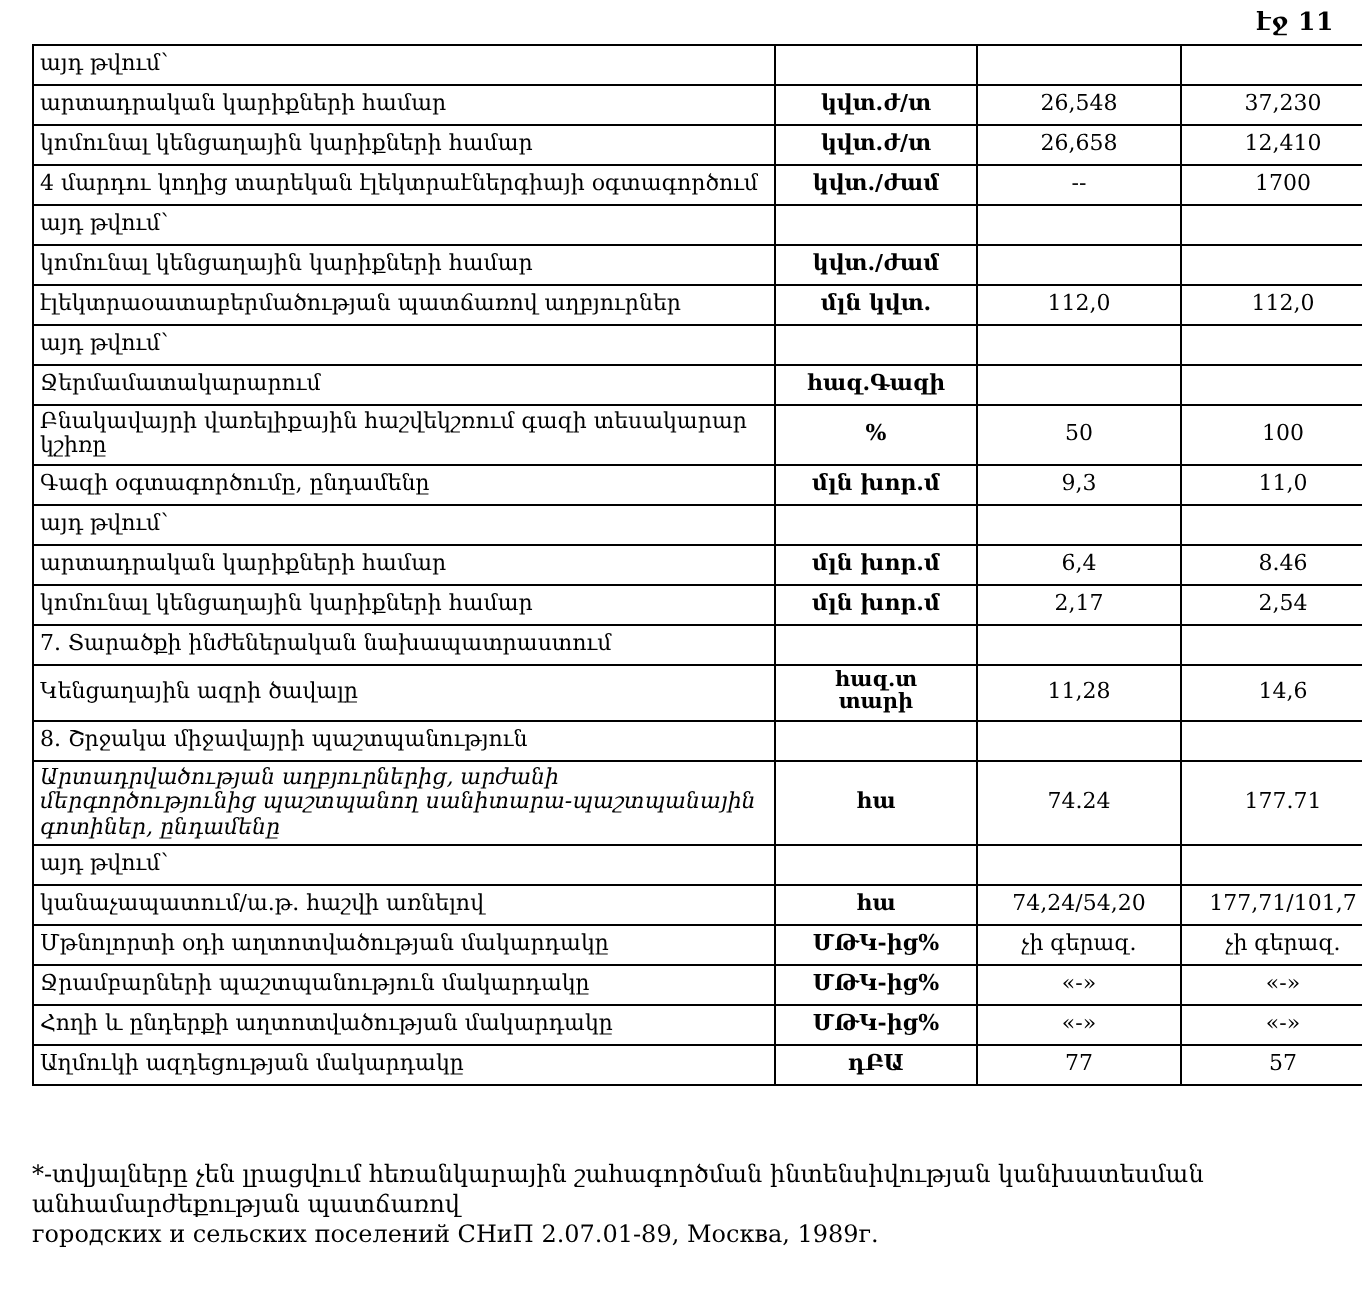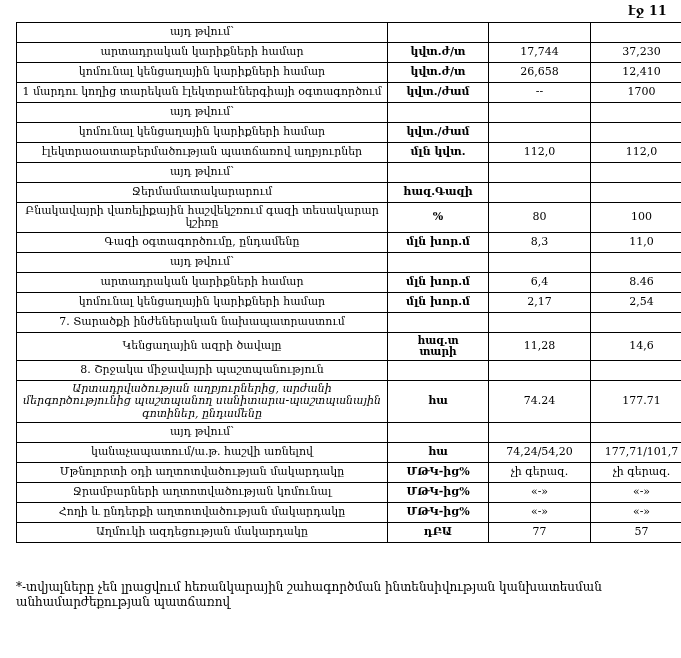--- a/index.html
+++ b/index.html
@@ -40,21 +40,21 @@
     font-size: 11px;
     font-family: "DejaVu Serif", serif;
   }
   table.main td {
     border: 1px solid #000000;
     padding: 2px 3px;
     vertical-align: middle;
     line-height: 1.12;
     height: 15px;
   }
-  td.c0 { width: 364px; text-align: center; }
+  td.c0 { width: 364px; text-align: left; }
   td.c1 { width: 94px;  text-align: center; font-weight: bold; }
   td.c2 { width: 95px;  text-align: center; }
   td.c3 { width: 95px;  text-align: center; }
 
   .indent { padding-left: 10px; }
   .center { text-align: center; }
   .ital { }
   .tiny { font-size: 10.5px; }
   .two-line { line-height: 1.1; font-style: italic; }
 
@@ -81,31 +81,31 @@
     <tbody>
         <tr>
           <td class="c0">այդ թվում՝</td>
           <td class="c1 center"></td>
           <td class="c2 center"></td>
           <td class="c3 center"></td>
         </tr>
         <tr>
           <td class="c0">արտադրական կարիքների համար</td>
           <td class="c1 center">կվտ.ժ/տ</td>
-          <td class="c2 center">17,744</td>
+          <td class="c2 center">26,548</td>
           <td class="c3 center">37,230</td>
         </tr>
         <tr>
           <td class="c0">կոմունալ կենցաղային կարիքների համար</td>
           <td class="c1 center">կվտ.ժ/տ</td>
           <td class="c2 center">26,658</td>
           <td class="c3 center">12,410</td>
         </tr>
         <tr>
-          <td class="c0 indent">1 մարդու կողից տարեկան էլեկտրաէներգիայի օգտագործում</td>
+          <td class="c0 indent">4 մարդու կողից տարեկան էլեկտրաէներգիայի օգտագործում</td>
           <td class="c1 center">կվտ./ժամ</td>
           <td class="c2 center">--</td>
           <td class="c3 center">1700</td>
         </tr>
         <tr>
           <td class="c0">այդ թվում՝</td>
           <td class="c1 center"></td>
           <td class="c2 center"></td>
           <td class="c3 center"></td>
         </tr>
@@ -129,27 +129,27 @@
         </tr>
         <tr>
           <td class="c0 ital">Ջերմամատակարարում</td>
           <td class="c1 center">հազ.Գազի</td>
           <td class="c2 center"></td>
           <td class="c3 center"></td>
         </tr>
         <tr>
           <td class="c0">Բնակավայրի վառելիքային հաշվեկշռում գազի տեսակարար կշիռը</td>
           <td class="c1 center">%</td>
-          <td class="c2 center">80</td>
+          <td class="c2 center">50</td>
           <td class="c3 center">100</td>
         </tr>
         <tr>
           <td class="c0">Գազի օգտագործումը, ընդամենը</td>
           <td class="c1 center">մլն խոր.մ</td>
-          <td class="c2 center">8,3</td>
+          <td class="c2 center">9,3</td>
           <td class="c3 center">11,0</td>
         </tr>
         <tr>
           <td class="c0">այդ թվում՝</td>
           <td class="c1 center"></td>
           <td class="c2 center"></td>
           <td class="c3 center"></td>
         </tr>
         <tr>
           <td class="c0">արտադրական կարիքների համար</td>
@@ -202,21 +202,21 @@
           <td class="c2 center">74,24/54,20</td>
           <td class="c3 center">177,71/101,7</td>
         </tr>
         <tr>
           <td class="c0">Մթնոլորտի օդի աղտոտվածության մակարդակը</td>
           <td class="c1 center">ՄԹԿ-ից%</td>
           <td class="c2 center">չի գերազ.</td>
           <td class="c3 center">չի գերազ.</td>
         </tr>
         <tr>
-          <td class="c0">Ջրամբարների աղտոտվածության կոմունալ</td>
+          <td class="c0">Ջրամբարների պաշտպանություն մակարդակը</td>
           <td class="c1 center">ՄԹԿ-ից%</td>
           <td class="c2 center">«-»</td>
           <td class="c3 center">«-»</td>
         </tr>
         <tr>
           <td class="c0">Հողի և ընդերքի աղտոտվածության մակարդակը</td>
           <td class="c1 center">ՄԹԿ-ից%</td>
           <td class="c2 center">«-»</td>
           <td class="c3 center">«-»</td>
         </tr>
@@ -224,15 +224,16 @@
           <td class="c0">Աղմուկի ազդեցության մակարդակը</td>
           <td class="c1 center">դԲԱ</td>
           <td class="c2 center">77</td>
           <td class="c3 center">57</td>
         </tr>
       </tbody>
   </table>
 
   <div class="footer">
     <div>*-տվյալները չեն լրացվում հեռանկարային շահագործման ինտենսիվության կանխատեսման անհամարժեքության պատճառով</div>
+    <div class="ru">городских и сельских поселений СНиП 2.07.01-89, Москва, 1989г.</div>
   </div>
 
 </div>
 
 </body></html>

